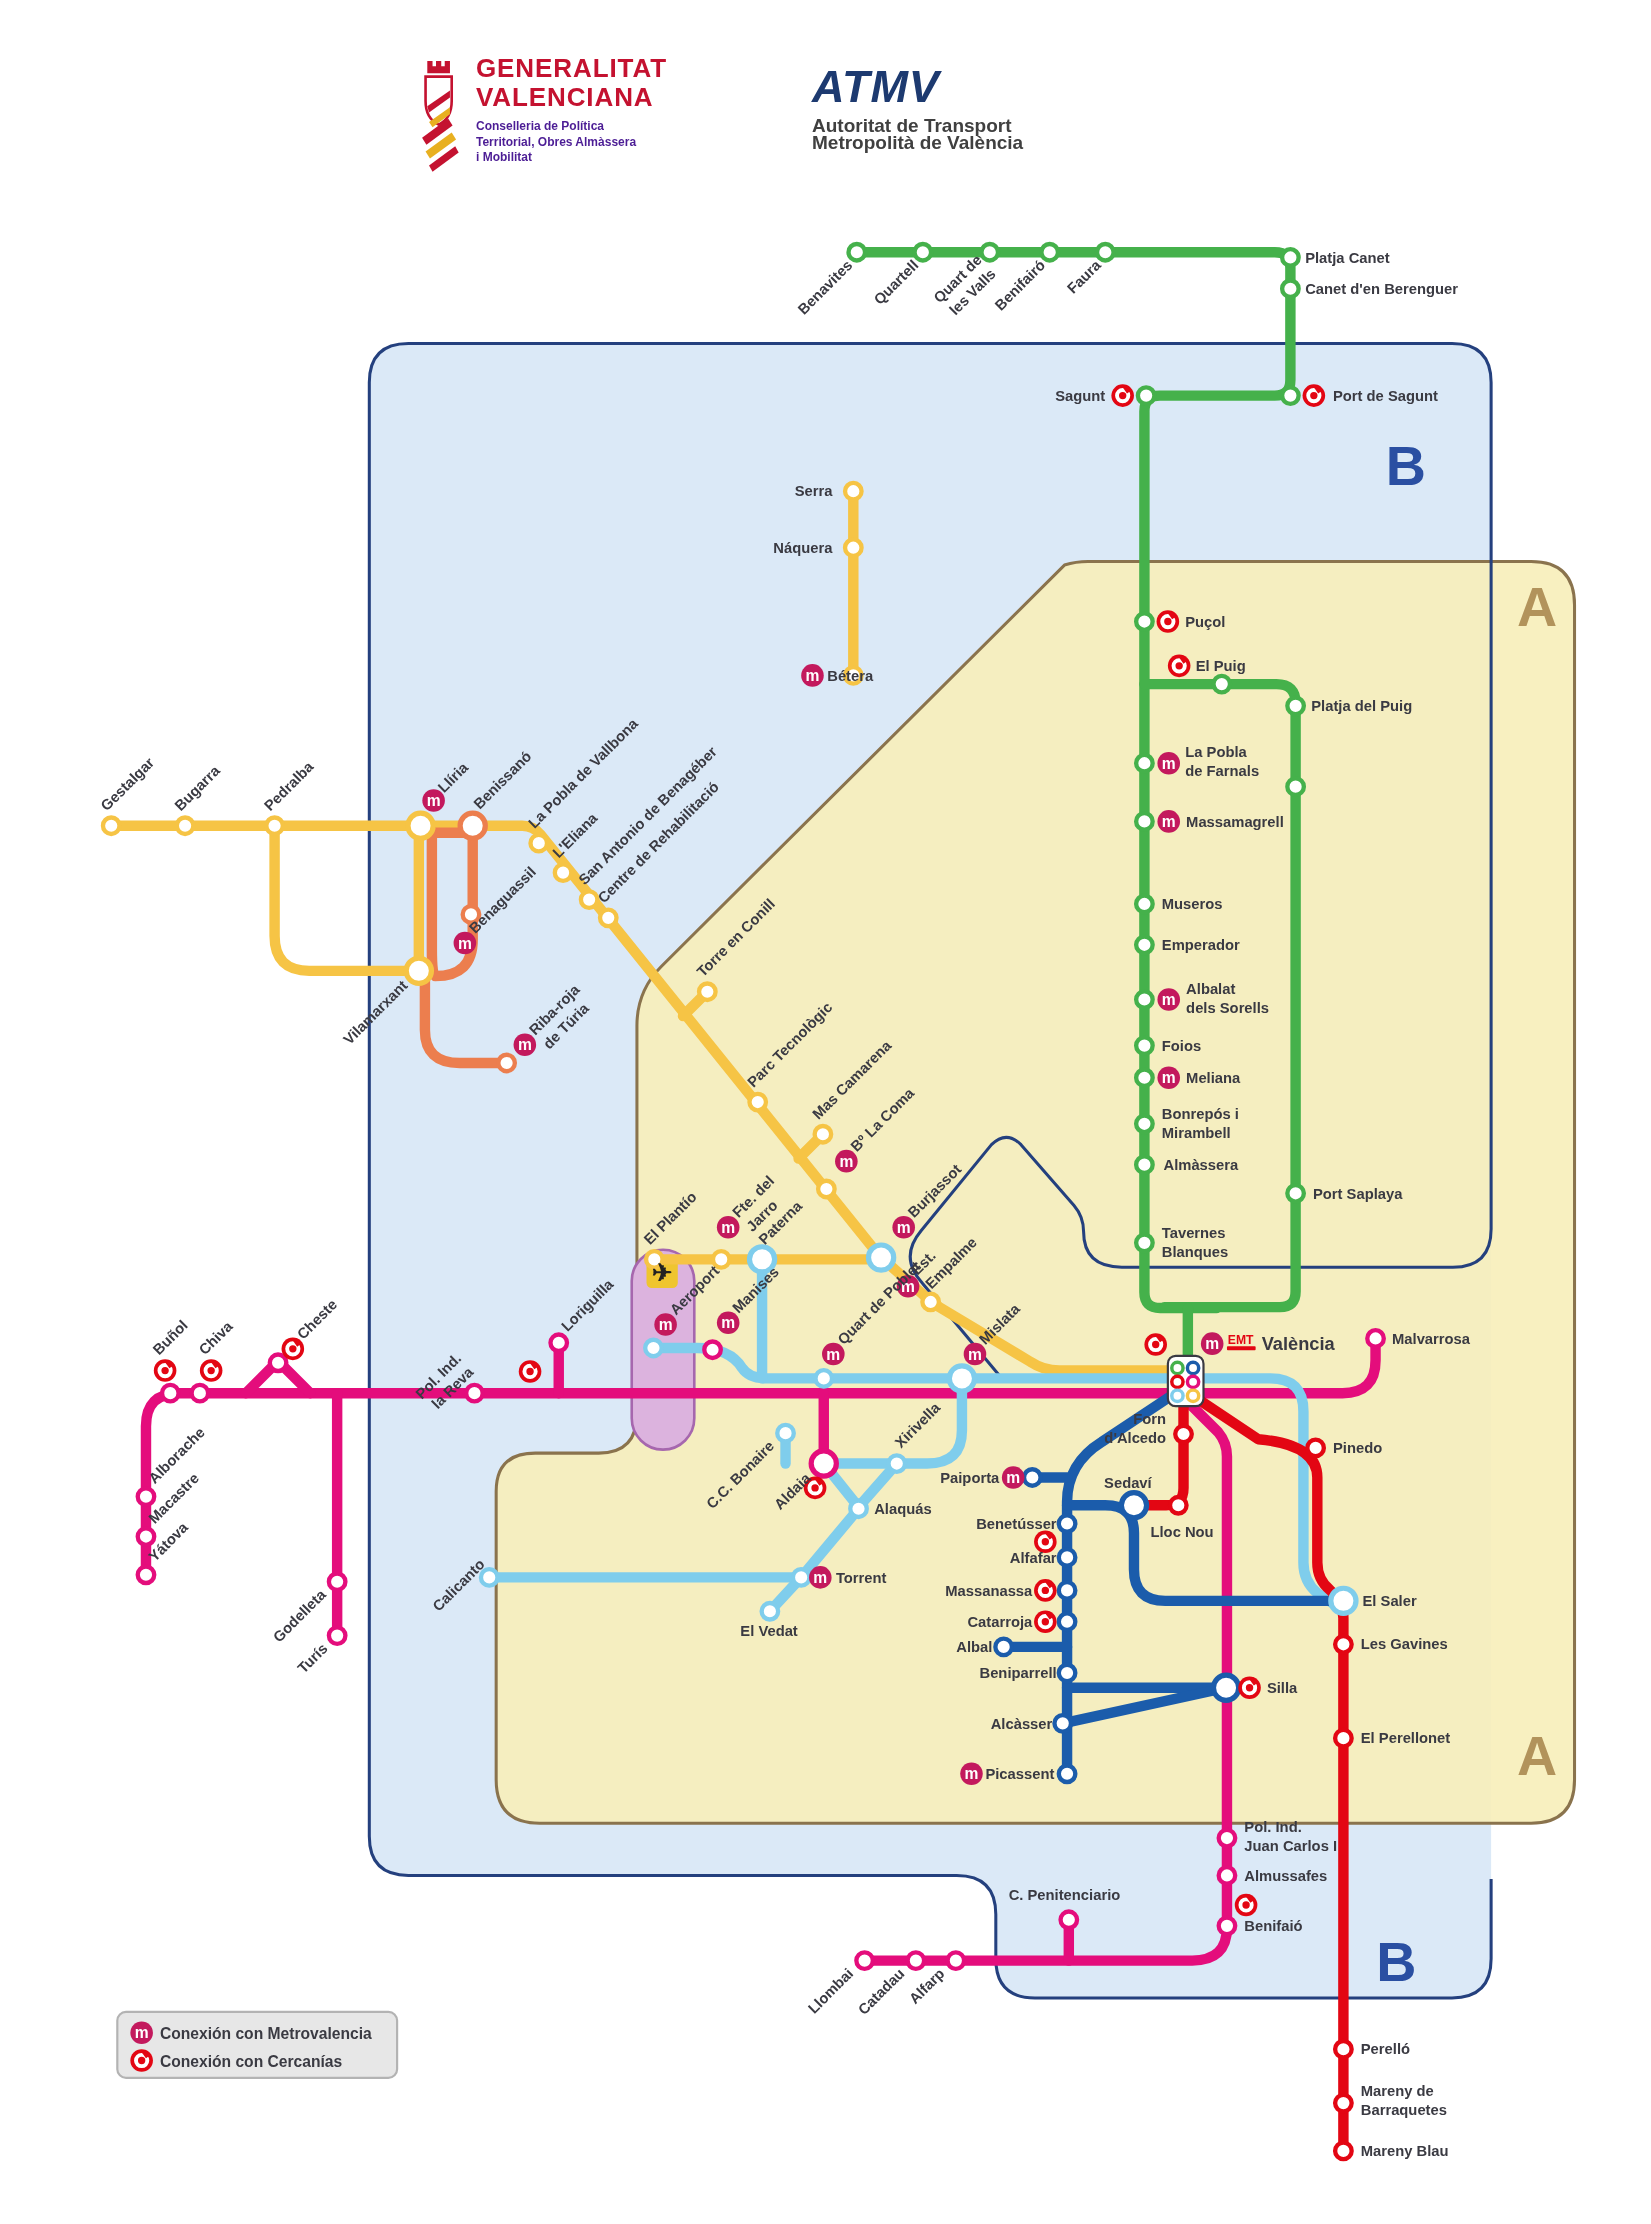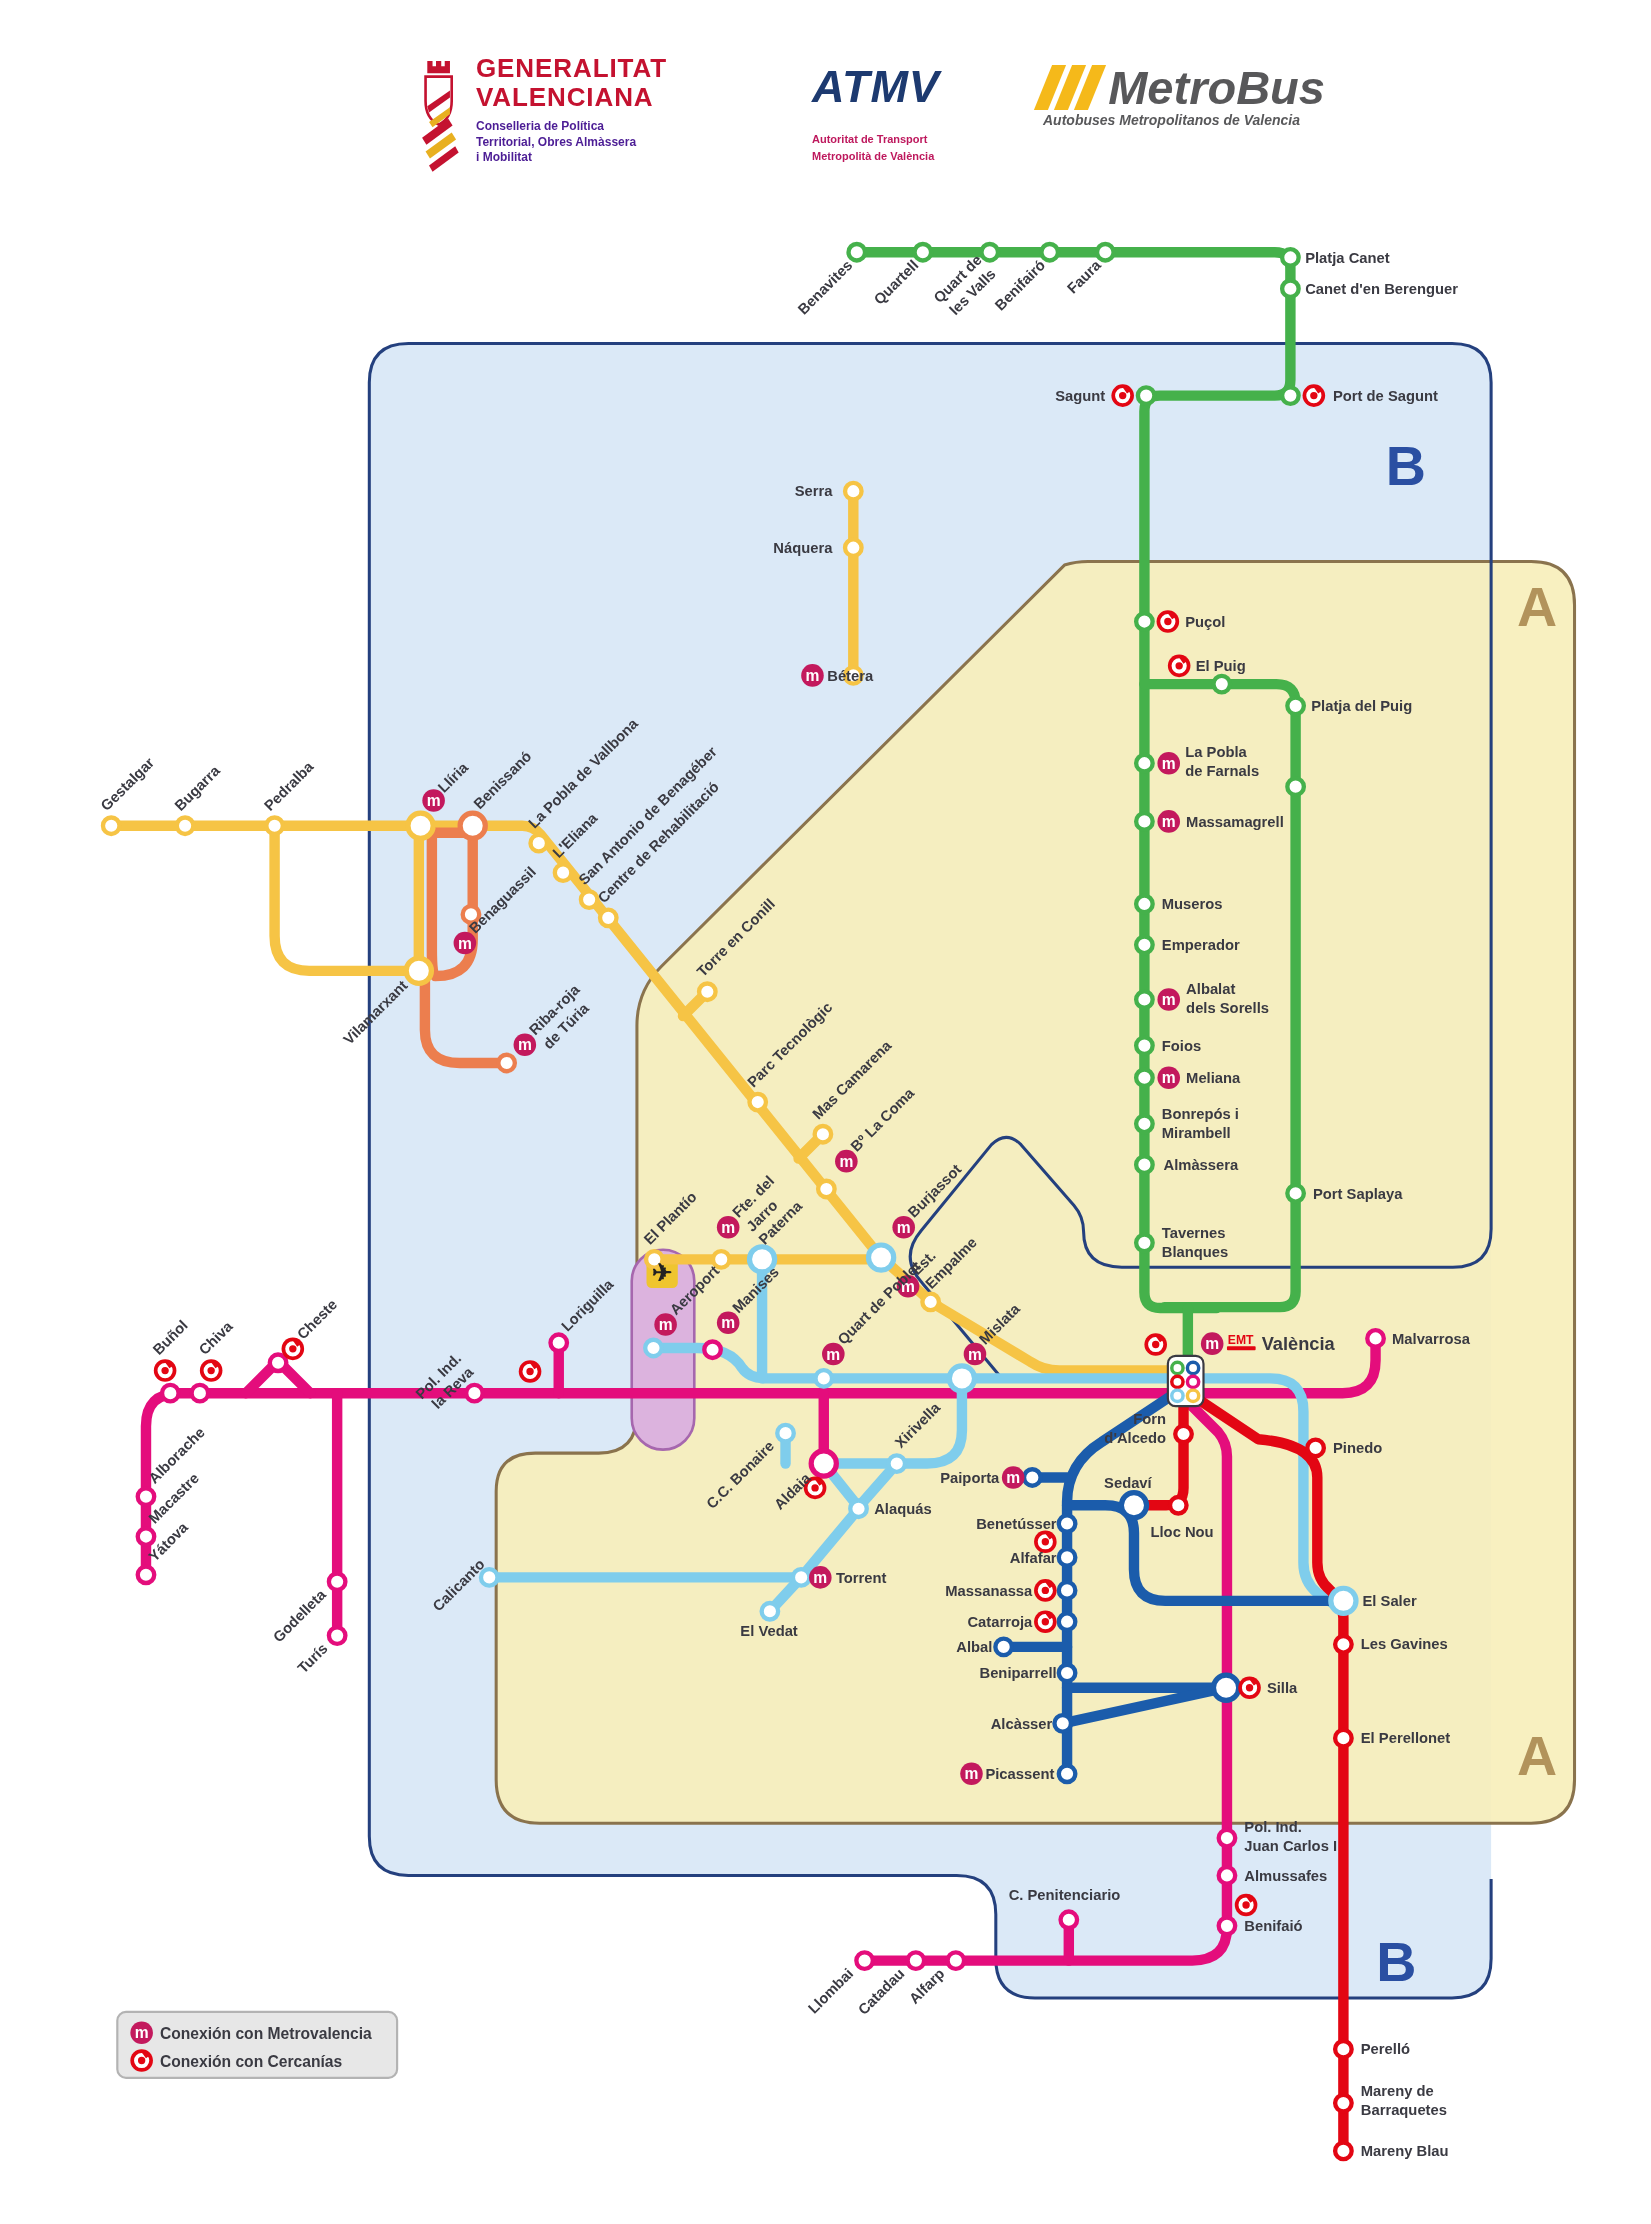--- a/index.html
+++ b/index.html
@@ -5,21 +5,21 @@
   html,body{margin:0;padding:0;background:#ffffff;}
   body{width:1651px;height:2225px;position:relative;font-family:"Liberation Sans",sans-serif;}
   #header{position:absolute;left:0;top:0;width:1492px;height:209px;}
   .gv{position:absolute;left:415px;top:54px;display:flex;}
   .gv-shield{width:49px;height:122px;}
   .gv-text{margin-left:12px;}
   .gv-title{color:#c41230;font-weight:bold;font-size:26px;letter-spacing:0.9px;line-height:29px;}
   .gv-sub{color:#4c1d95;font-weight:bold;font-size:12px;line-height:15.6px;margin-top:7px;}
   .atmv{position:absolute;left:812px;top:61px;}
   .atmv-logo{color:#1d3a70;font-weight:bold;font-size:45px;letter-spacing:0.9px;font-style:italic;}
-  .atmv-sub{color:#be185d;font-weight:bold;font-size:11px;line-height:16.5px;margin-top:18px;}
+  .atmv-sub{color:#404040;font-weight:bold;font-size:19px;line-height:16.5px;margin-top:5px;}
   .mb{position:absolute;left:1043px;top:65px;}
   .mb-row{display:flex;align-items:flex-end;}
   .mb-slash{display:inline-block;width:14px;height:45px;background:#f5b91a;transform:skewX(-22deg);margin-right:6px;}
   .mb-name{color:#58585a;font-weight:bold;font-style:italic;font-size:47px;line-height:45px;margin-left:5.2px;}
   .mb-sub{color:#58585a;font-weight:bold;font-style:italic;font-size:14px;margin-top:1.7px;}
   svg text{font-family:"Liberation Sans",sans-serif;}
 </style>
 </head>
 <body>
 
@@ -45,29 +45,20 @@
         <div>i Mobilitat</div>
       </div>
     </div>
   </div>
   <div class="atmv">
     <div class="atmv-logo">ATMV</div>
     <div class="atmv-sub">
       <div>Autoritat de Transport</div>
       <div>Metropolità de València</div>
     </div>
-  </div>
-  <div class="mb">
-    <div class="mb-row">
-      <span class="mb-slash"></span>
-      <span class="mb-slash"></span>
-      <span class="mb-slash"></span>
-      <span class="mb-name">MetroBus</span>
-    </div>
-    <div class="mb-sub">Autobuses Metropolitanos de Valencia</div>
   </div>
 </div>
 
 <svg id="map" width="1651" height="2225" viewBox="0 0 1900 2560" style="position:absolute;left:0;top:0;">
     <path d="M 470,395 H 1671 Q 1716,395 1716,440 V 2254 Q 1716,2299 1671,2299 H 1191 Q 1146,2299 1146,2254 V 2203 Q 1146,2158 1101,2158 H 470 Q 425,2158 425,2113 V 440 Q 425,395 470,395 Z" fill="#dbe9f7" stroke="none" stroke-width="0" stroke-linejoin="round"></path>
     <path d="M 1252,646 H 1762 Q 1812,646 1812,696 V 2048 Q 1812,2098 1762,2098 H 621 Q 571,2098 571,2048 V 1716 Q 571,1672 616,1672 H 689 Q 733,1672 733,1627 V 1180 Q 733,1140 761,1112 L 1225,650 Q 1238,646 1252,646 Z" fill="rgba(247,238,185,0.9)" stroke="#8a734d" stroke-width="3.5" stroke-linejoin="round"></path>
     <path d="M 1716,1414 V 440 Q 1716,395 1671,395 H 470 Q 425,395 425,440 V 2113 Q 425,2158 470,2158 H 1101 Q 1146,2158 1146,2203 V 2254 Q 1146,2299 1191,2299 H 1671 Q 1716,2299 1716,2254 V 2162" fill="none" stroke="#24407e" stroke-width="3.5" stroke-linejoin="round"></path>
     <path d="M 1152,1585 L 1062,1477 Q 1034,1447 1060,1416 L 1141,1317 Q 1158,1300 1175,1317 L 1236,1387 Q 1247,1400 1247,1417 Q 1247,1458 1291,1458 H 1672 Q 1716,1458 1716,1414" fill="none" stroke="#24407e" stroke-width="3.5" stroke-linejoin="round"></path>
     <rect x="727" y="1438" width="72" height="230" rx="36" fill="#dcb3de" stroke="#a667ae" stroke-width="3"></rect>
     <rect x="744" y="1446" width="36" height="36" rx="6" fill="#efc52f" stroke="none" stroke-width="0"></rect>

